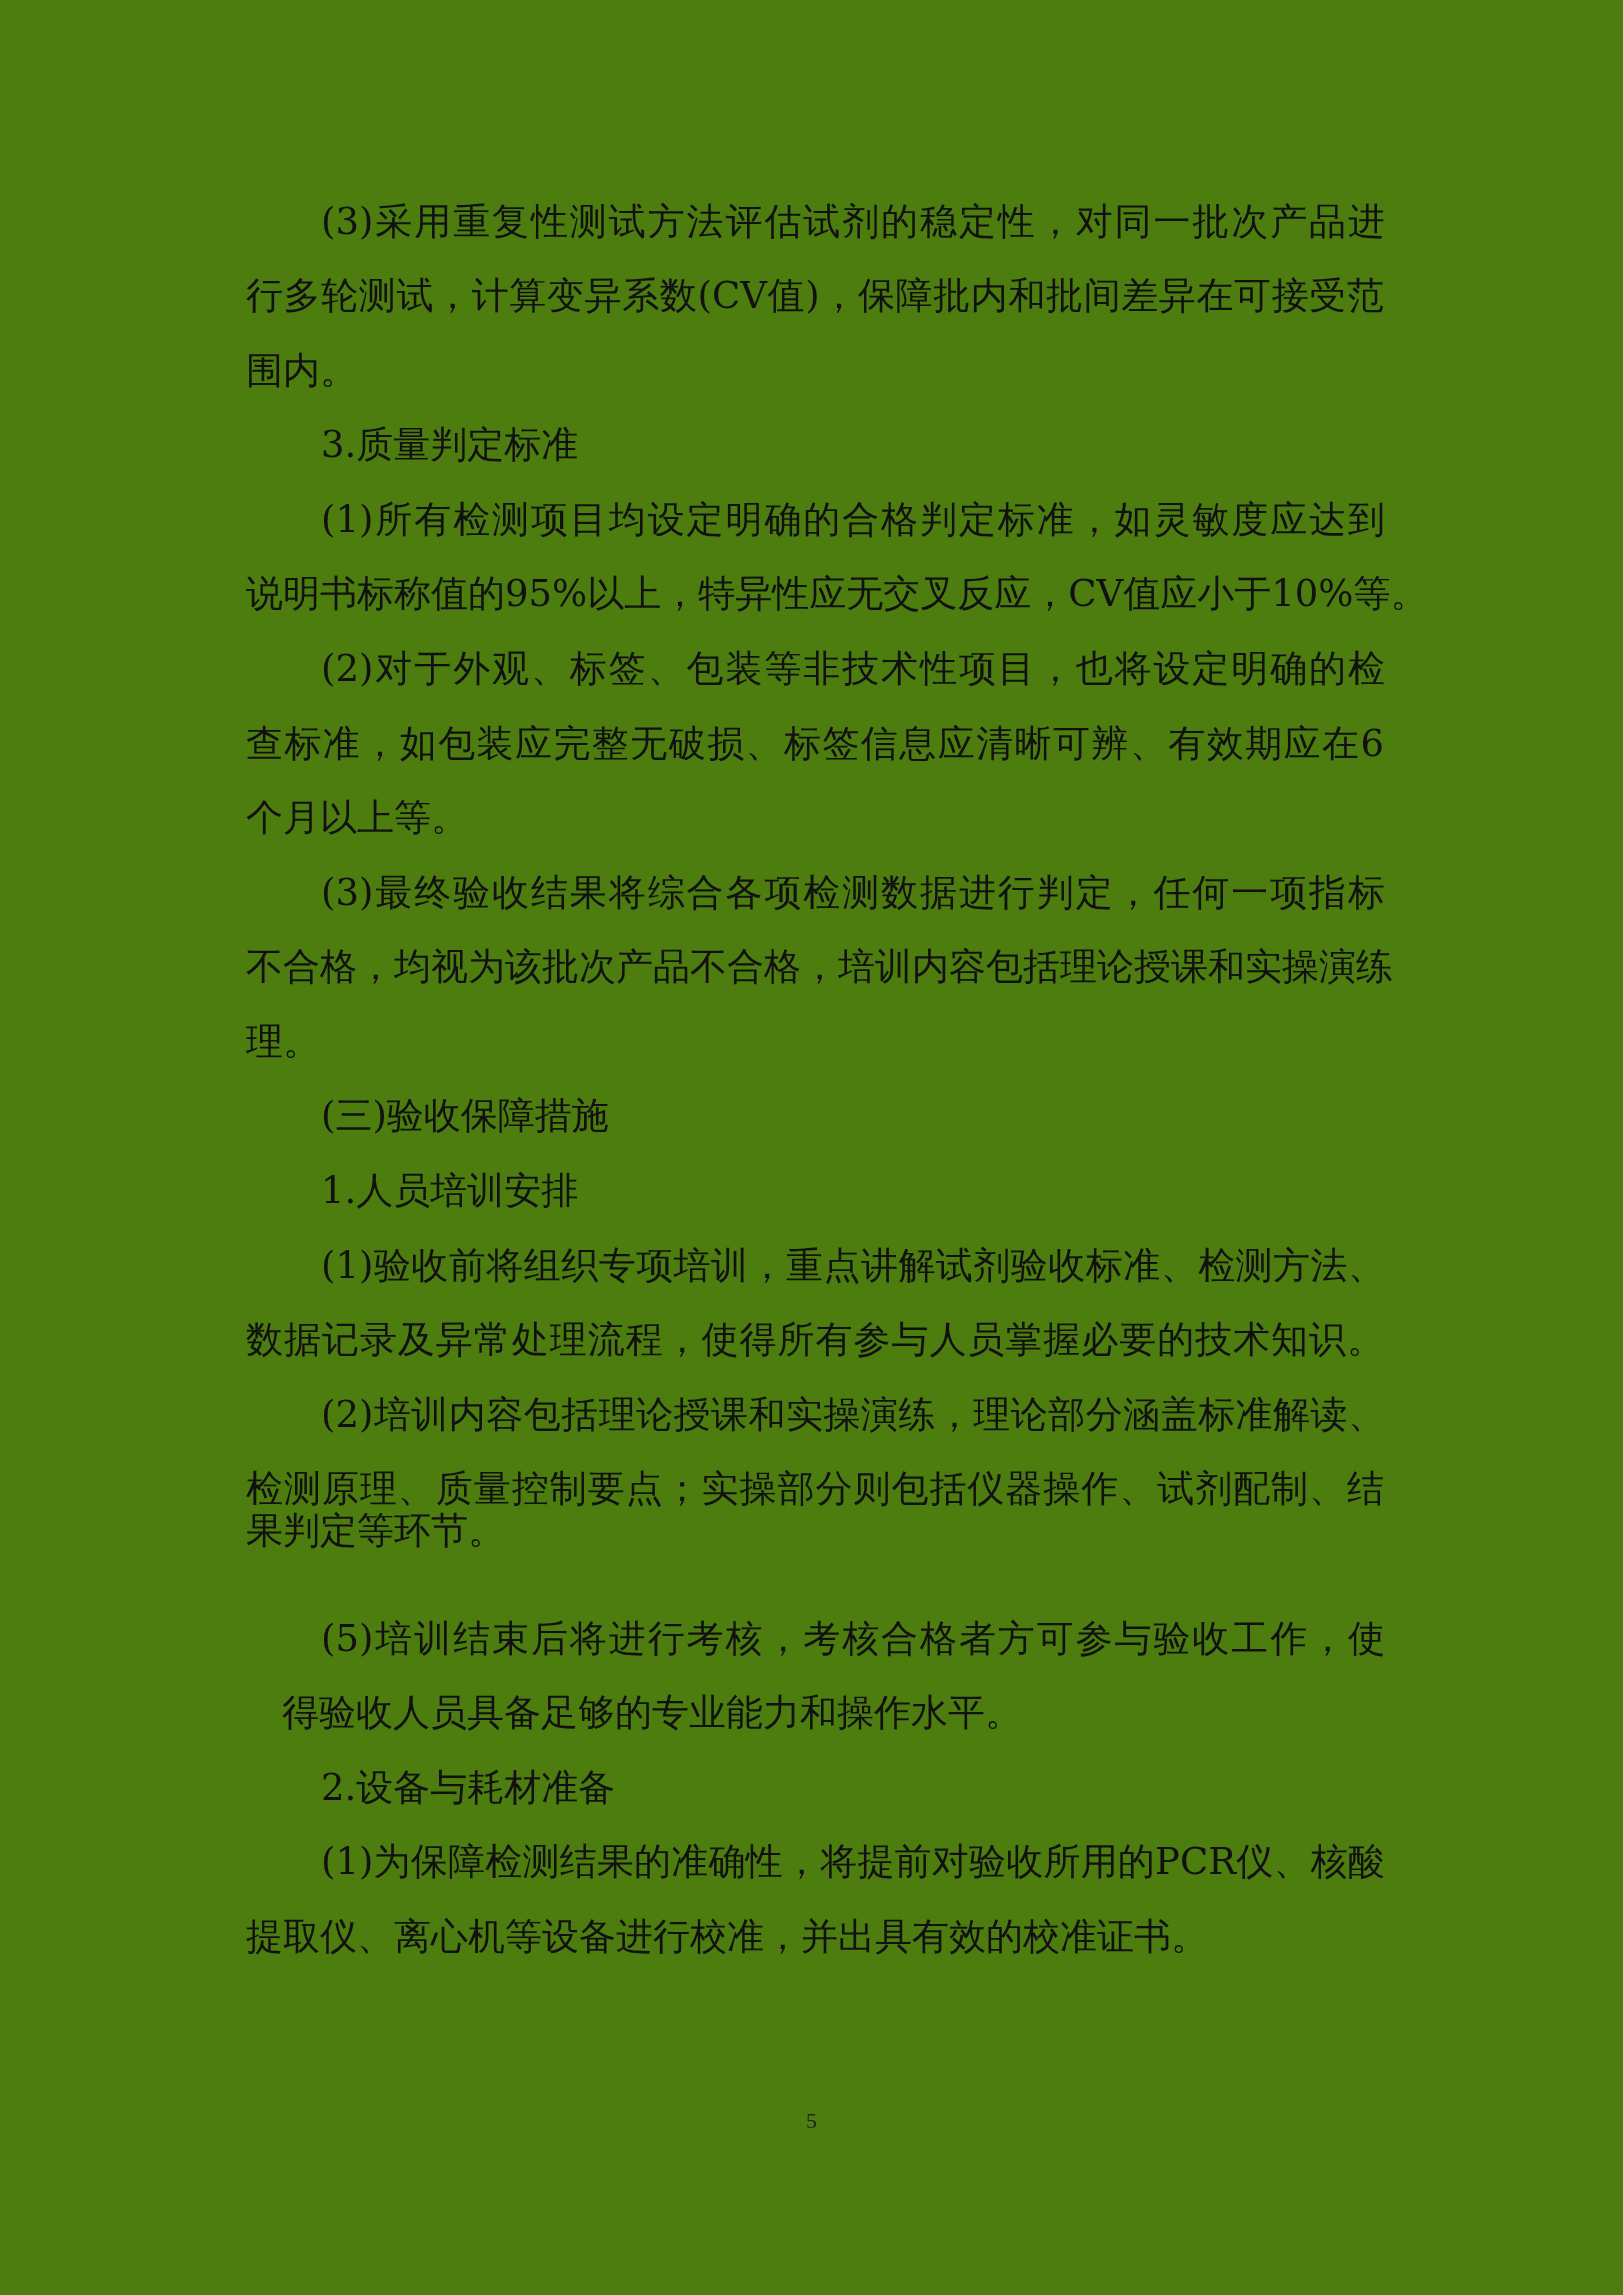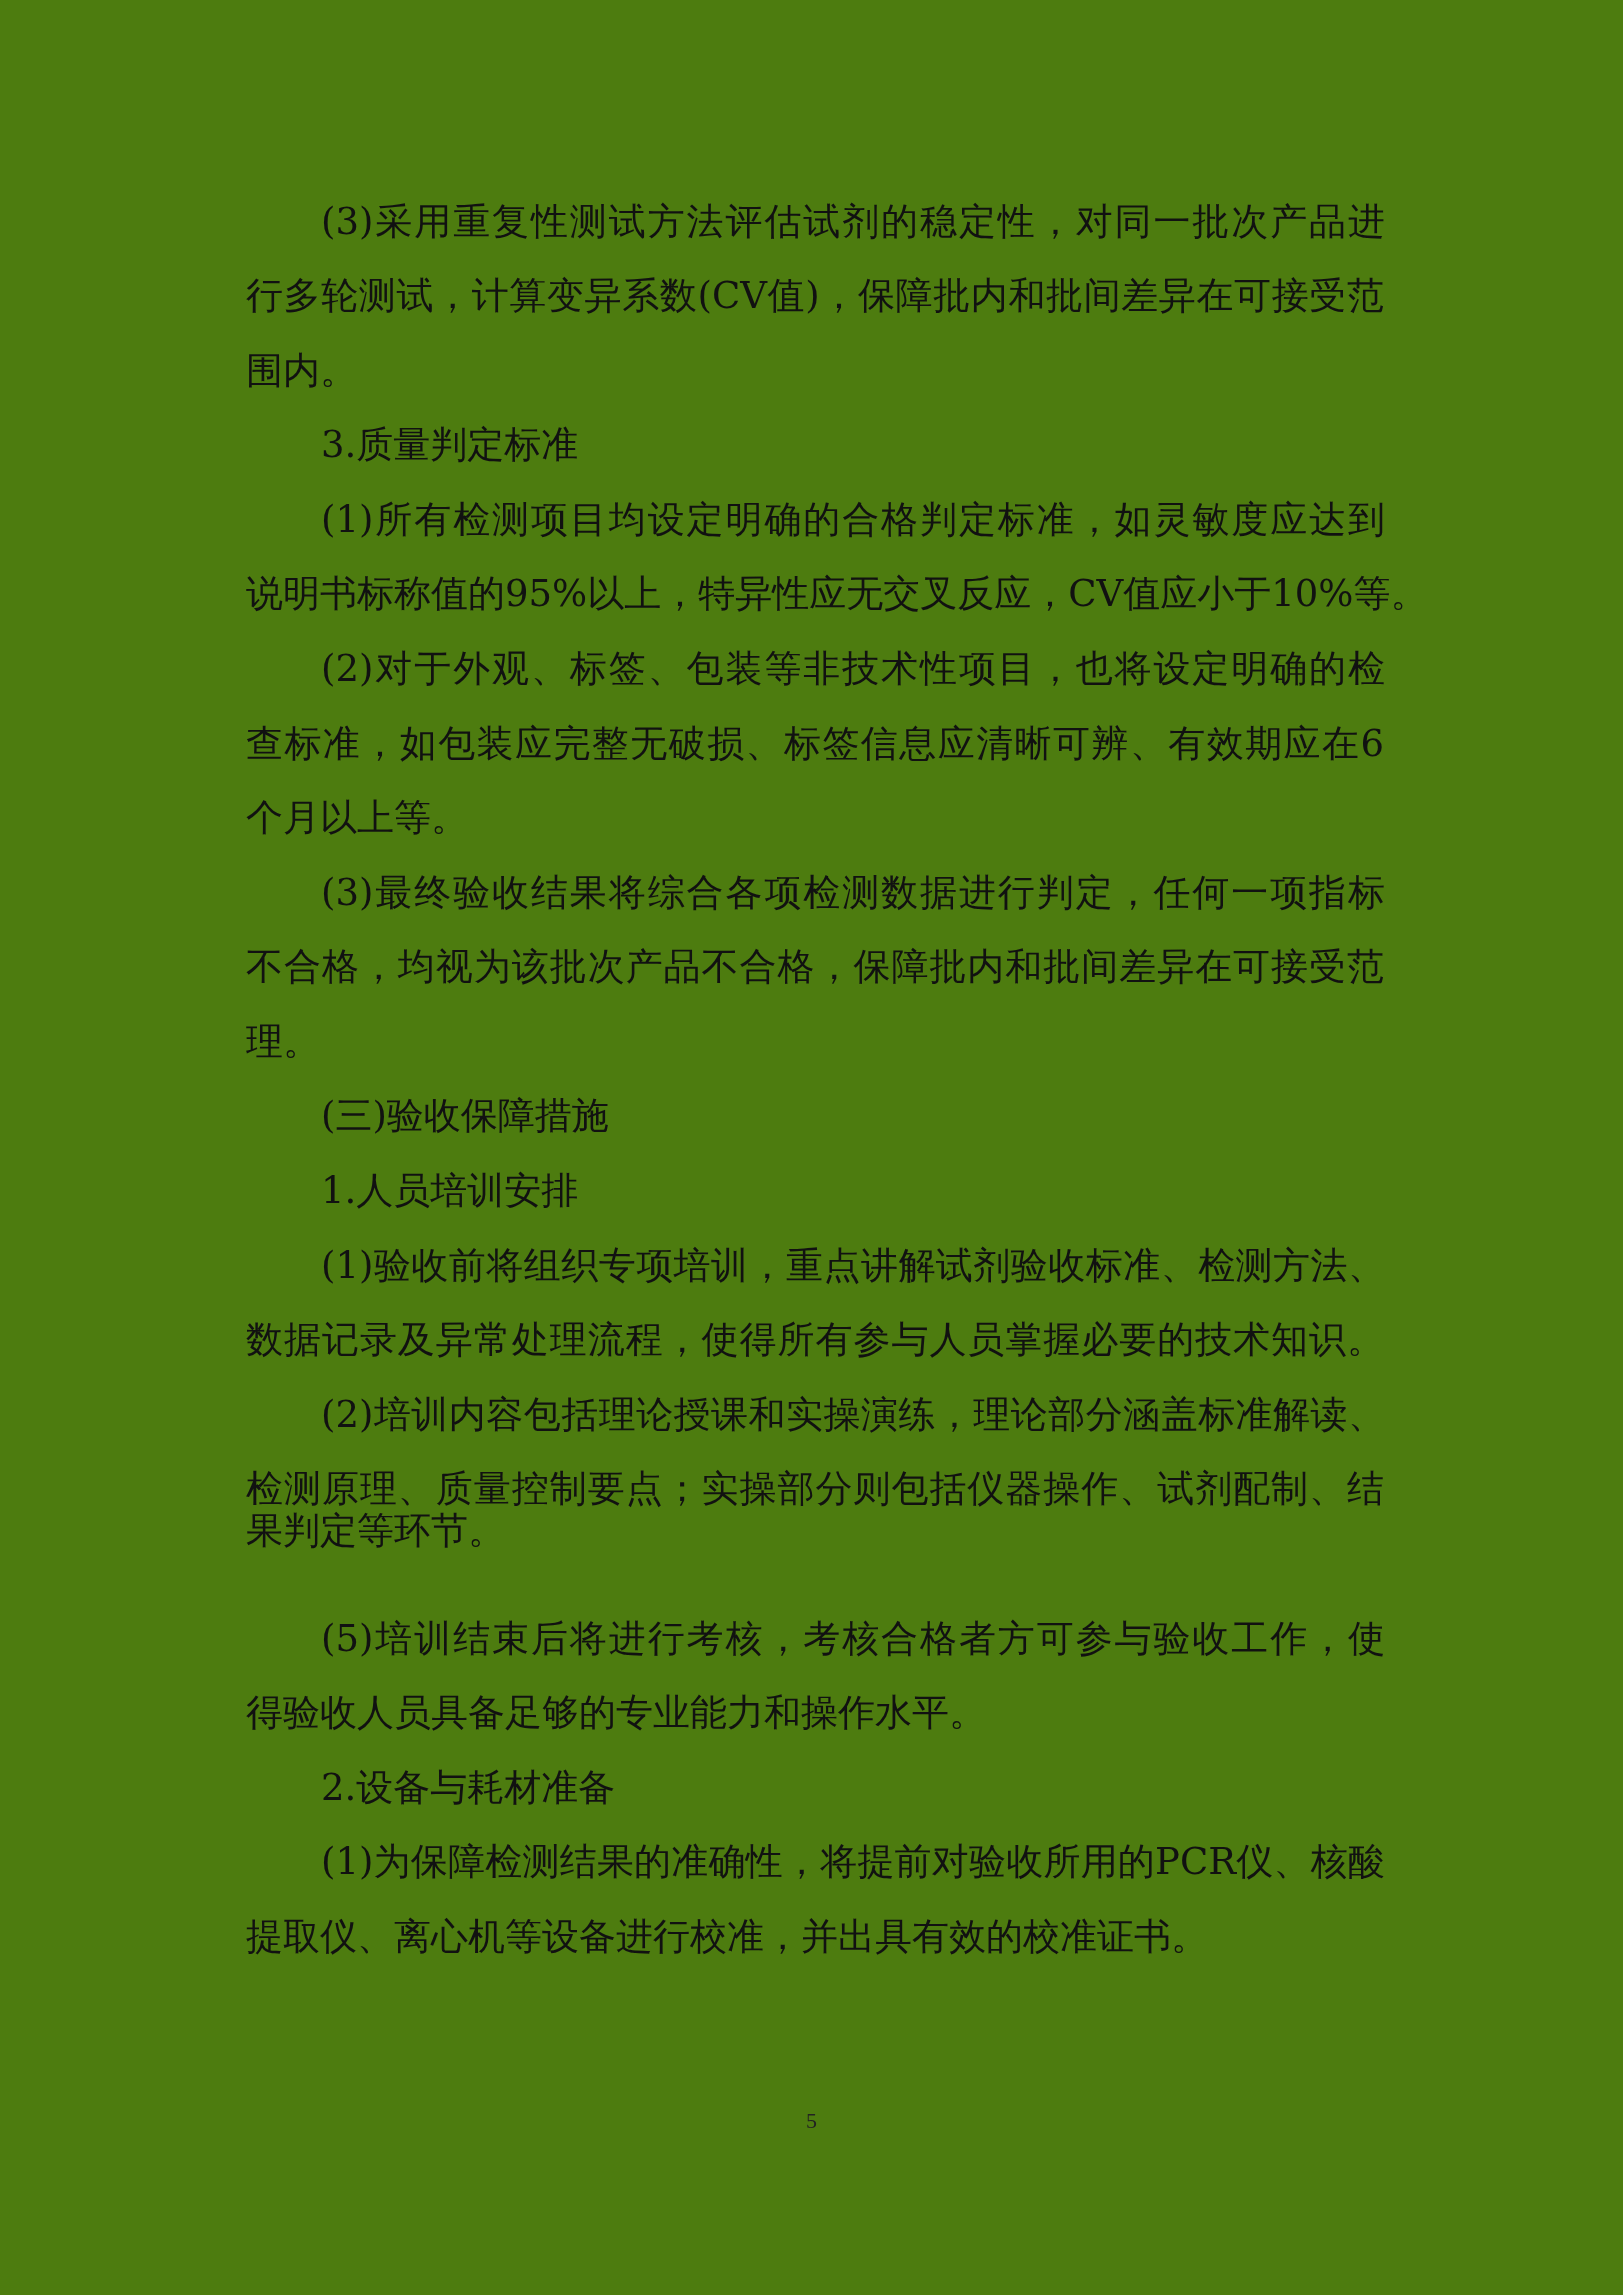--- a/index.html
+++ b/index.html
@@ -37,30 +37,30 @@
       <div class="line indent" style="top: 198px;">(3)采用重复性测试方法评估试剂的稳定性，对同一批次产品进</div>
       <div class="line" style="top: 272px;">行多轮测试，计算变异系数(CV值)，保障批内和批间差异在可接受范</div>
       <div class="line last" style="top: 347px;">围内。</div>
       <div class="line indent last" style="top: 421px;">3.质量判定标准</div>
       <div class="line indent" style="top: 496px;">(1)所有检测项目均设定明确的合格判定标准，如灵敏度应达到</div>
       <div class="line" style="top: 570px;">说明书标称值的95%以上，特异性应无交叉反应，CV值应小于10%等。</div>
       <div class="line indent" style="top: 645px;">(2)对于外观、标签、包装等非技术性项目，也将设定明确的检</div>
       <div class="line" style="top: 720px;">查标准，如包装应完整无破损、标签信息应清晰可辨、有效期应在6</div>
       <div class="line last" style="top: 794px;">个月以上等。</div>
       <div class="line indent" style="top: 869px;">(3)最终验收结果将综合各项检测数据进行判定，任何一项指标</div>
-      <div class="line" style="top: 943px;">不合格，均视为该批次产品不合格，保障批内和批间差异在可接受范</div>
+      <div class="line" style="top: 943px;">不合格，均视为该批次产品不合格，培训内容包括理论授课和实操演练</div>
       <div class="line last" style="top: 1018px;">理。</div>
       <div class="line indent last" style="top: 1092px;">(三)验收保障措施</div>
       <div class="line indent last" style="top: 1167px;">1.人员培训安排</div>
       <div class="line indent" style="top: 1242px;">(1)验收前将组织专项培训，重点讲解试剂验收标准、检测方法、</div>
       <div class="line" style="top: 1316px;">数据记录及异常处理流程，使得所有参与人员掌握必要的技术知识。</div>
       <div class="line indent" style="top: 1391px;">(2)培训内容包括理论授课和实操演练，理论部分涵盖标准解读、</div>
       <div class="line" style="top: 1465px;">检测原理、质量控制要点；实操部分则包括仪器操作、试剂配制、结</div>
       <div class="line last" style="top: 1476px; margin-top: 31px;">果判定等环节。</div>
       <div class="line indent" style="top: 1615px;">(5)培训结束后将进行考核，考核合格者方可参与验收工作，使</div>
-      <div class="line last" style="top: 1689px;">得验收人员具备足够的专业能力和操作水平。</div>
+      <div class="line last" style="top: 1689px; margin-left: 36px;">得验收人员具备足够的专业能力和操作水平。</div>
       <div class="line indent last" style="top: 1764px;">2.设备与耗材准备</div>
       <div class="line indent" style="top: 1838px;">(1)为保障检测结果的准确性，将提前对验收所用的PCR仪、核酸</div>
       <div class="line last" style="top: 1913px;">提取仪、离心机等设备进行校准，并出具有效的校准证书。</div>
     </div>
   <div class="pagenum">5</div>
 </div>
 
 
 </body></html>

